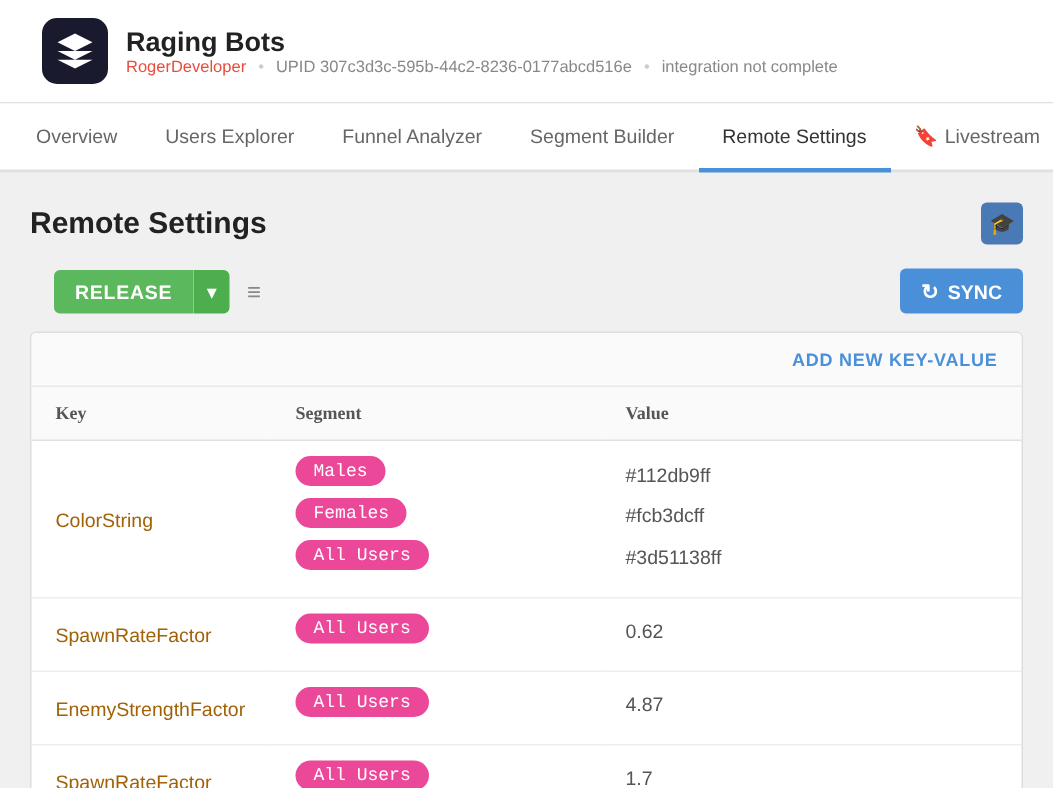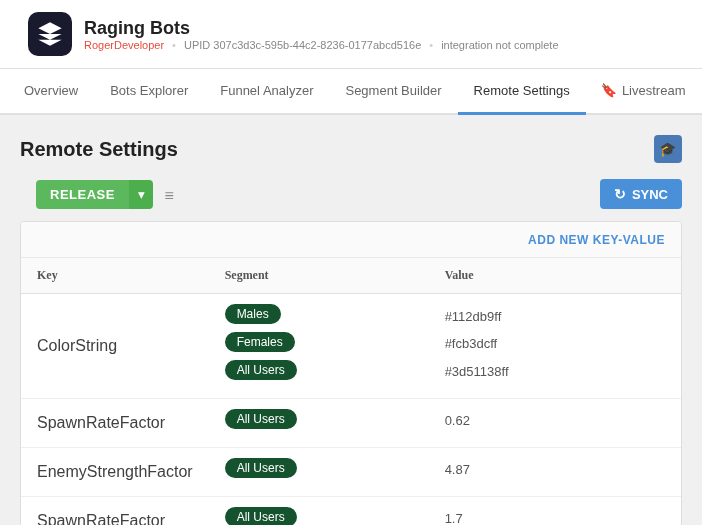--- a/index.html
+++ b/index.html
@@ -43,26 +43,26 @@
     .table-container { background: #fff; border: 1px solid #ddd; border-radius: 4px; overflow: hidden; }
 
     .add-row { text-align: right; padding: 10px 16px; border-bottom: 1px solid #e8e8e8; background: #fafafa; }
     .add-key-btn { background: none; border: none; color: #4a90d9; font-size: 12px; font-weight: 700; cursor: pointer; letter-spacing: 0.5px; text-transform: uppercase; }
 
     .table { width: 100%; border-collapse: collapse; }
     .table th { background: #fafafa; padding: 10px 16px; text-align: left; font-weight: 600; font-size: 12px; color: #555; border-bottom: 1px solid #e0e0e0; font-family: Liberation Serif, serif; }
     .table td { padding: 10px 16px; border-bottom: 1px solid #eee; vertical-align: middle; }
     .table tr:last-child td { border-bottom: none; }
 
-    .key-cell { font-size: 16px; color: #404040; vertical-align: top; padding-top: 14px; }
+    .key-cell { font-size: 13px; color: #a16207; vertical-align: top; padding-top: 14px; }
     .segment-cell { vertical-align: top; }
     .value-cell { font-size: 13px; color: #555; vertical-align: top; }
 
     .segment-tag { display: inline-block; padding: 3px 12px; border-radius: 12px; font-size: 12px; color: white; margin-bottom: 4px; font-weight: 500; }
-    .tag-all-users { background: #14532d; }
+    .tag-all-users { background: #ec4899; font-family: Liberation Mono, monospace; }
 
     .col-key { width: 160px; }
     .col-segment { width: 220px; }
     .col-value { }
   </style>
 </head>
 <body>
 
 <div>
   <div class="header">
@@ -81,21 +81,21 @@
         <span class="integration-status">integration not complete</span>
       </div>
     </div>
   </div>
 
   <div class="nav-tabs">
     <div class="nav-tab">
       <span>Overview</span>
     </div>
     <div class="nav-tab">
-      <span>Bots Explorer</span>
+      <span>Users Explorer</span>
     </div>
     <div class="nav-tab">
       <span>Funnel Analyzer</span>
     </div>
     <div class="nav-tab">
       <span>Segment Builder</span>
     </div>
     <div class="nav-tab active">
       <span>Remote Settings</span>
     </div>

